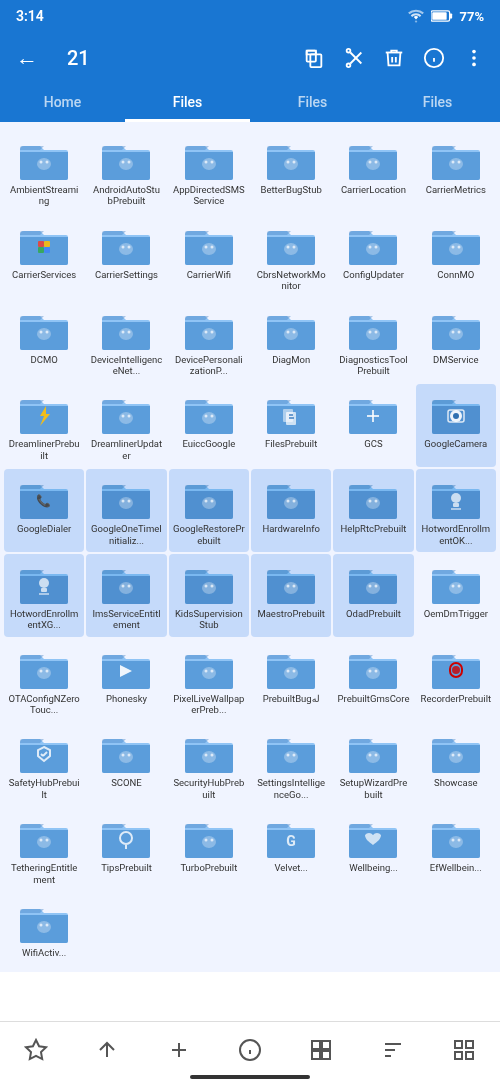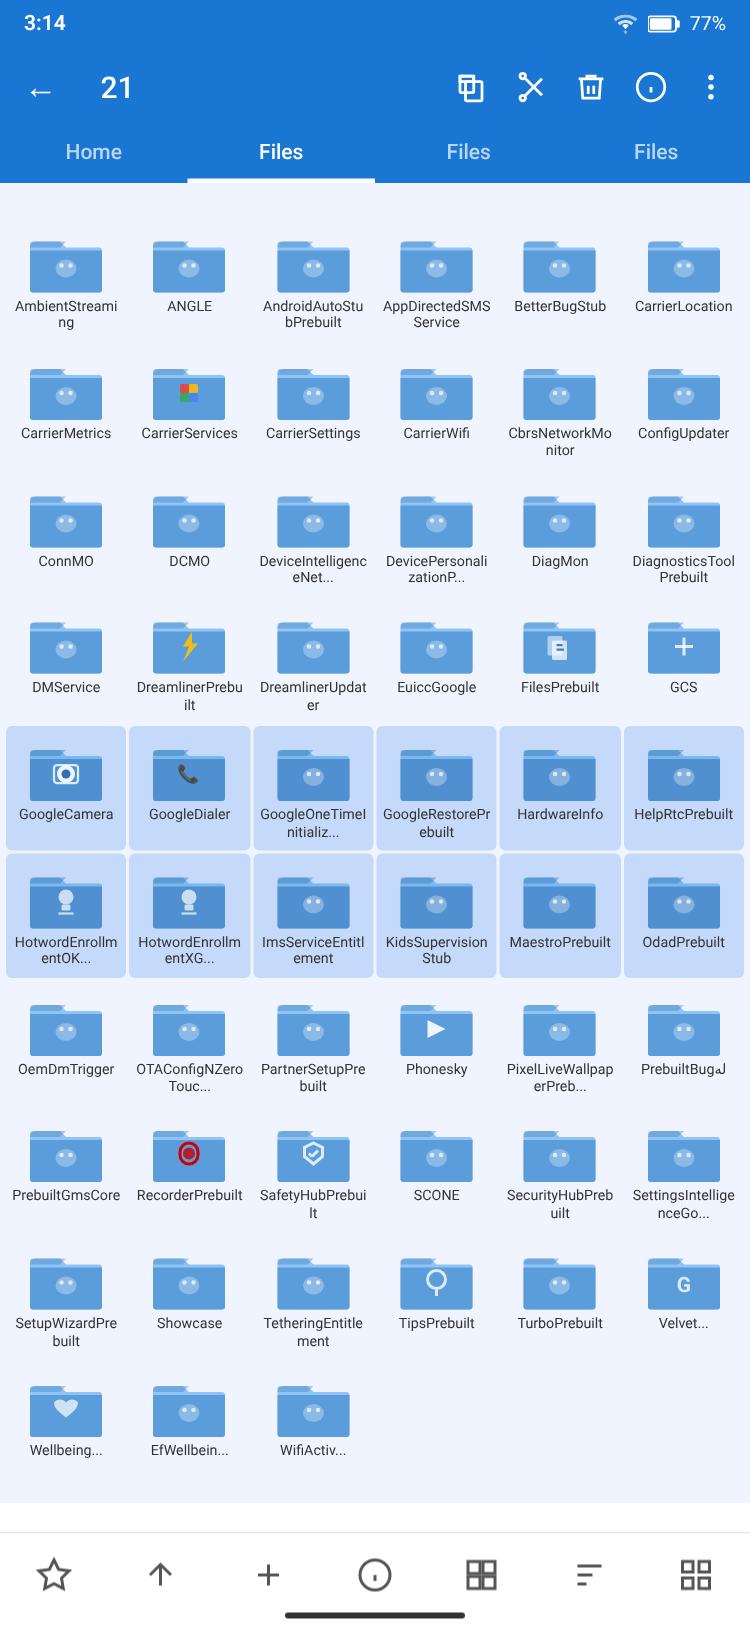--- a/index.html
+++ b/index.html
@@ -86,21 +86,21 @@
       position: absolute;
       bottom: -2px;
       left: 0;
       right: 0;
       height: 3px;
       background: white;
     }
 
     
     .grid-container {
-      padding: 23px 4px;
+      padding: 8px 4px;
       display: grid;
       grid-template-columns: repeat(6, 1fr);
       gap: 2px;
       background: #f0f4ff;
     }
 
     .folder-item {
       display: flex;
       flex-direction: column;
       align-items: center;
@@ -187,21 +187,21 @@
       <path d="M10 16l1.5-2A2 2 0 0 0 10 13a2 2 0 0 0-1.5.7L10 16z" opacity="0.5"></path>
       <path d="M4 7l1.5 2A7 7 0 0 1 10 7a7 7 0 0 1 4.5 2L16 7A9 9 0 0 0 10 5a9 9 0 0 0-6 2z" opacity="0.8"></path>
       <path d="M1 4l1.5 2A12 12 0 0 1 10 3a12 12 0 0 1 7.5 3L19 4A14 14 0 0 0 10 1 14 14 0 0 0 1 4z" opacity="0.6"></path>
     </svg>
 
     <svg width="22" height="14" viewBox="0 0 26 14" fill="white">
       <rect x="0" y="1" width="22" height="12" rx="2" ry="2" stroke="white" stroke-width="1.5" fill="none"></rect>
       <rect x="22" y="4" width="3" height="6" rx="1" fill="white"></rect>
       <rect x="1.5" y="2.5" width="17" height="9" rx="1" fill="white"></rect>
     </svg>
-    <span style="font-size:13px;font-weight:400;">77%</span>
+    <span style="font-size:13px;font-weight:700;">77%</span>
   </div>
 </div>
 
 <div class="top-bar">
   <div class="top-bar-back">←</div>
   <div class="top-bar-count">21</div>
   <div class="top-bar-actions">
 
     <div class="top-bar-icon">
       <svg width="22" height="22" viewBox="0 0 24 24" fill="white">
@@ -278,36 +278,20 @@
     <path d="M2 14 Q2 10 6 10 L22 10 L26 14 L48 14 Q50 14 50 16 L50 42 Q50 44 48 44 L4 44 Q2 44 2 42 Z" fill="#90c4f5"></path>
 
     <path d="M4 14 L22 14 L26 10 L4 10 Q2 10 2 12 L2 14 Z" fill="#4080c0" opacity="0.4"></path>
 
     <path d="M2 16 L50 16 L50 42 Q50 44 48 44 L4 44 Q2 44 2 42 Z" fill="#5b9ddb"></path>
     <ellipse cx="26" cy="28" rx="7" ry="6" fill="white" opacity="0.3"></ellipse>
                <circle cx="23" cy="26" r="1.5" fill="white" opacity="0.7"></circle>
                <circle cx="29" cy="26" r="1.5" fill="white" opacity="0.7"></circle>
   </svg>
       </div>
-      <div class="folder-label">ANGLE</div>
-    </div>
-    <div class="folder-item">
-      <div class="folder-icon">
-        <svg class="folder-svg" viewBox="0 0 52 46" xmlns="http://www.w3.org/2000/svg">
-
-    <path d="M2 14 Q2 10 6 10 L22 10 L26 14 L48 14 Q50 14 50 16 L50 42 Q50 44 48 44 L4 44 Q2 44 2 42 Z" fill="#90c4f5"></path>
-
-    <path d="M4 14 L22 14 L26 10 L4 10 Q2 10 2 12 L2 14 Z" fill="#4080c0" opacity="0.4"></path>
-
-    <path d="M2 16 L50 16 L50 42 Q50 44 48 44 L4 44 Q2 44 2 42 Z" fill="#5b9ddb"></path>
-    <ellipse cx="26" cy="28" rx="7" ry="6" fill="white" opacity="0.3"></ellipse>
-               <circle cx="23" cy="26" r="1.5" fill="white" opacity="0.7"></circle>
-               <circle cx="29" cy="26" r="1.5" fill="white" opacity="0.7"></circle>
-  </svg>
-      </div>
       <div class="folder-label">AndroidAutoStubPrebuilt</div>
     </div>
     <div class="folder-item">
       <div class="folder-icon">
         <svg class="folder-svg" viewBox="0 0 52 46" xmlns="http://www.w3.org/2000/svg">
 
     <path d="M2 14 Q2 10 6 10 L22 10 L26 14 L48 14 Q50 14 50 16 L50 42 Q50 44 48 44 L4 44 Q2 44 2 42 Z" fill="#90c4f5"></path>
 
     <path d="M4 14 L22 14 L26 10 L4 10 Q2 10 2 12 L2 14 Z" fill="#4080c0" opacity="0.4"></path>
 
@@ -852,36 +836,20 @@
 
     <path d="M4 14 L22 14 L26 10 L4 10 Q2 10 2 12 L2 14 Z" fill="#4080c0" opacity="0.4"></path>
 
     <path d="M2 16 L50 16 L50 42 Q50 44 48 44 L4 44 Q2 44 2 42 Z" fill="#5b9ddb"></path>
     <ellipse cx="26" cy="28" rx="7" ry="6" fill="white" opacity="0.3"></ellipse>
                <circle cx="23" cy="26" r="1.5" fill="white" opacity="0.7"></circle>
                <circle cx="29" cy="26" r="1.5" fill="white" opacity="0.7"></circle>
   </svg>
       </div>
       <div class="folder-label">OTAConfigNZeroTouc...</div>
-    </div>
-    <div class="folder-item">
-      <div class="folder-icon">
-        <svg class="folder-svg" viewBox="0 0 52 46" xmlns="http://www.w3.org/2000/svg">
-
-    <path d="M2 14 Q2 10 6 10 L22 10 L26 14 L48 14 Q50 14 50 16 L50 42 Q50 44 48 44 L4 44 Q2 44 2 42 Z" fill="#90c4f5"></path>
-
-    <path d="M4 14 L22 14 L26 10 L4 10 Q2 10 2 12 L2 14 Z" fill="#4080c0" opacity="0.4"></path>
-
-    <path d="M2 16 L50 16 L50 42 Q50 44 48 44 L4 44 Q2 44 2 42 Z" fill="#5b9ddb"></path>
-    <ellipse cx="26" cy="28" rx="7" ry="6" fill="white" opacity="0.3"></ellipse>
-               <circle cx="23" cy="26" r="1.5" fill="white" opacity="0.7"></circle>
-               <circle cx="29" cy="26" r="1.5" fill="white" opacity="0.7"></circle>
-  </svg>
-      </div>
-      <div class="folder-label">PartnerSetupPrebuilt</div>
     </div>
     <div class="folder-item">
       <div class="folder-icon">
         <svg class="folder-svg" viewBox="0 0 52 46" xmlns="http://www.w3.org/2000/svg">
 
     <path d="M2 14 Q2 10 6 10 L22 10 L26 14 L48 14 Q50 14 50 16 L50 42 Q50 44 48 44 L4 44 Q2 44 2 42 Z" fill="#90c4f5"></path>
 
     <path d="M4 14 L22 14 L26 10 L4 10 Q2 10 2 12 L2 14 Z" fill="#4080c0" opacity="0.4"></path>
 
     <path d="M2 16 L50 16 L50 42 Q50 44 48 44 L4 44 Q2 44 2 42 Z" fill="#5b9ddb"></path>

